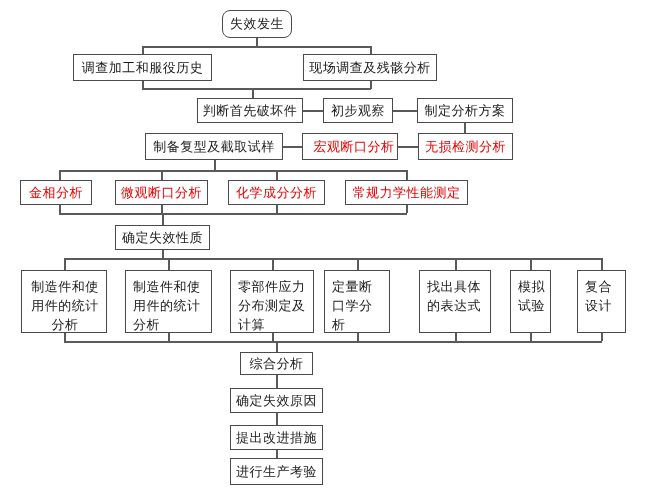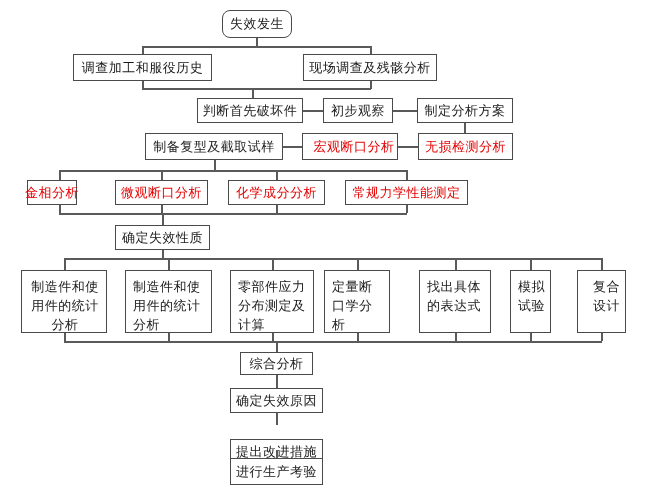--- a/index.html
+++ b/index.html
@@ -71,21 +71,21 @@
   <div class="hl" style="left:398px;top:146px;width:20px;"></div>
   <div class="node red" style="left:418px;top:133px;width:95px;height:27px;">无损检测分析</div>
 
   <div class="vl" style="left:214px;top:160px;height:10px;"></div>
   <div class="hl" style="left:59px;top:170px;width:348px;"></div>
   <div class="vl" style="left:59px;top:170px;height:10px;"></div>
   <div class="vl" style="left:161px;top:170px;height:10px;"></div>
   <div class="vl" style="left:276px;top:170px;height:10px;"></div>
   <div class="vl" style="left:406px;top:170px;height:10px;"></div>
 
-  <div class="node red" style="left:27px;top:180px;width:50px;height:25px;">金相分析</div>
+  <div class="node red" style="left:20px;top:180px;width:72px;height:25px;">金相分析</div>
   <div class="node red" style="left:115px;top:180px;width:93px;height:25px;">微观断口分析</div>
   <div class="node red" style="left:228px;top:180px;width:97px;height:25px;">化学成分分析</div>
   <div class="node red" style="left:345px;top:180px;width:123px;height:25px;">常规力学性能测定</div>
 
   <div class="vl" style="left:59px;top:205px;height:8px;"></div>
   <div class="vl" style="left:161px;top:205px;height:8px;"></div>
   <div class="vl" style="left:276px;top:205px;height:8px;"></div>
   <div class="vl" style="left:406px;top:205px;height:8px;"></div>
   <div class="hl" style="left:59px;top:213px;width:348px;"></div>
   <div class="vl" style="left:162px;top:213px;height:12px;"></div>
@@ -101,33 +101,33 @@
   <div class="vl" style="left:455px;top:258px;height:12px;"></div>
   <div class="vl" style="left:530px;top:258px;height:12px;"></div>
   <div class="vl" style="left:601px;top:258px;height:12px;"></div>
 
   <div class="node multi" style="left:21px;top:270px;width:86px;height:63px;text-align:center;">制造件和使用件的统计分析</div>
   <div class="node multi" style="left:125px;top:270px;width:87px;height:63px;">制造件和使用件的统计分析</div>
   <div class="node multi" style="left:230px;top:270px;width:84px;height:63px;">零部件应力分布测定及计算</div>
   <div class="node multi" style="left:324px;top:270px;width:66px;height:63px;">定量断口学分析</div>
   <div class="node multi" style="left:419px;top:270px;width:72px;height:63px;">找出具体的表达式</div>
   <div class="node multi" style="left:510px;top:270px;width:41px;height:63px;">模拟试验</div>
-  <div class="node multi" style="left:577px;top:270px;width:49px;height:63px;text-align:right;">复合设计</div>
+  <div class="node multi" style="left:577px;top:270px;width:49px;height:63px;">复合设计</div>
 
   <div class="vl" style="left:64px;top:333px;height:8px;"></div>
   <div class="vl" style="left:168px;top:333px;height:8px;"></div>
   <div class="vl" style="left:272px;top:333px;height:8px;"></div>
   <div class="vl" style="left:357px;top:333px;height:8px;"></div>
   <div class="vl" style="left:455px;top:333px;height:8px;"></div>
   <div class="vl" style="left:530px;top:333px;height:8px;"></div>
   <div class="vl" style="left:601px;top:333px;height:8px;"></div>
   <div class="hl" style="left:64px;top:341px;width:538px;"></div>
   <div class="vl" style="left:276px;top:341px;height:11px;"></div>
 
   <div class="node" style="left:240px;top:352px;width:73px;height:23px;">综合分析</div>
   <div class="vl" style="left:276px;top:375px;height:13px;"></div>
   <div class="node" style="left:230px;top:388px;width:93px;height:25px;">确定失效原因</div>
   <div class="vl" style="left:276px;top:413px;height:12px;"></div>
-  <div class="node" style="left:230px;top:425px;width:93px;height:25px;margin-top:14px;">提出改进措施</div>
+  <div class="node" style="left:230px;top:425px;width:93px;height:25px;">提出改进措施</div>
   <div class="vl" style="left:276px;top:450px;height:8px;"></div>
   <div class="node" style="left:230px;top:458px;width:93px;height:27px;">进行生产考验</div>
 
 </div>
 
 </body></html>

